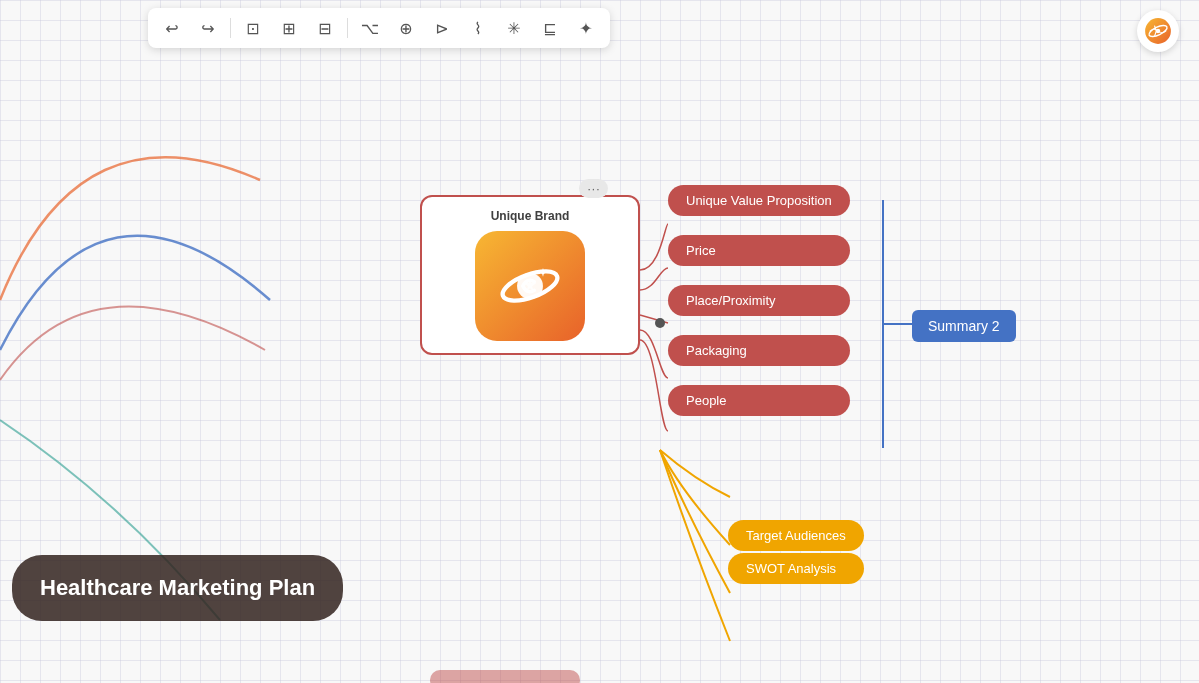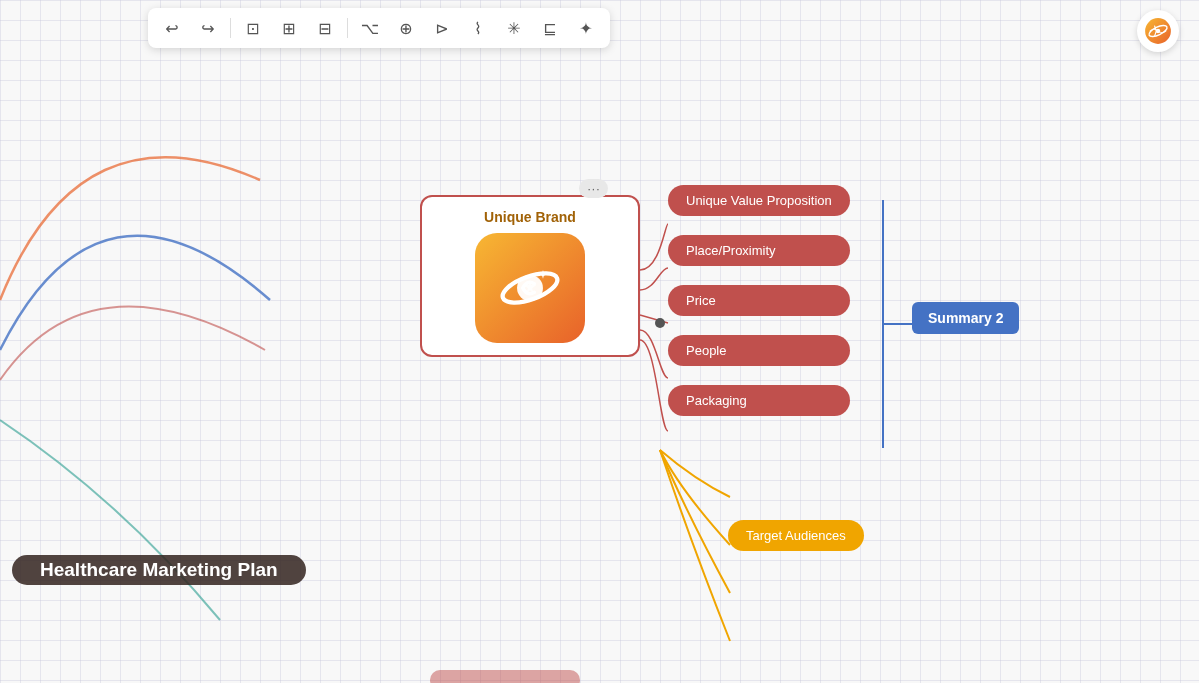--- a/index.html
+++ b/index.html
@@ -85,23 +85,23 @@
       border: 2px solid #c0504d;
       border-radius: 12px;
       padding: 12px;
       display: flex;
       flex-direction: column;
       align-items: center;
       gap: 8px;
       z-index: 10;
     }
     .node-unique-brand .label {
-      font-size: 14px;
+      font-size: 12px;
       font-weight: 600;
-      color: #a16207;
+      color: #404040;
     }
     .node-icon-box {
       width: 110px;
       height: 110px;
       border-radius: 22px;
       background: linear-gradient(135deg, #f7b733, #e8622a);
       display: flex;
       align-items: center;
       justify-content: center;
     }
@@ -142,27 +142,27 @@
       font-size: 13px;
       font-weight: 500;
       cursor: pointer;
       white-space: nowrap;
     }
 
     
     .node-summary2 {
       position: absolute;
       left: 912px;
-      top: 302px;
+      top: 310px;
       background: #4472c4;
       color: white;
       border-radius: 6px;
       padding: 8px 16px;
       font-size: 14px;
-      font-weight: 700;
+      font-weight: 400;
       cursor: pointer;
       z-index: 10;
     }
 
     
     .branch-bottom {
       position: absolute;
       left: 728px;
       top: 520px;
       display: flex;
@@ -182,22 +182,22 @@
     }
 
     
     .main-title {
       position: absolute;
       left: 12px;
       top: 555px;
       background: rgba(50,35,30,0.85);
       color: white;
       border-radius: 30px;
-      padding: 4px 28px;
-      font-size: 19px;
+      padding: 20px 28px;
+      font-size: 22px;
       font-weight: 700;
       z-index: 10;
       white-space: nowrap;
     }
 
     
     .connectors {
       position: absolute;
       inset: 0;
       z-index: 5;
@@ -294,25 +294,26 @@
 
       <path d="M 56,44 Q 46,38 40,50 Q 46,62 56,56" stroke="white" stroke-width="5" fill="none" stroke-linecap="round"></path>
 
       <text x="62" y="36" fill="white" font-size="14" font-weight="bold">✦</text>
     </svg>
   </div>
 </div>
 
 <div class="branch-right">
   <div class="node-salmon">Unique Value Proposition</div>
+  <div class="node-salmon">Price</div>
   <div class="node-salmon">Place/Proximity</div>
-  <div class="node-salmon">Price</div>
+  <div class="node-salmon">Packaging</div>
   <div class="node-salmon">People</div>
-  <div class="node-salmon">Packaging</div>
 </div>
 
 <div class="node-summary2">Summary 2</div>
 
 <div class="branch-bottom">
   <div class="node-yellow">Target Audiences</div>
+  <div class="node-yellow">SWOT Analysis</div>
 </div>
 
 <div class="main-title">Healthcare Marketing Plan</div>
 
 </body></html>

